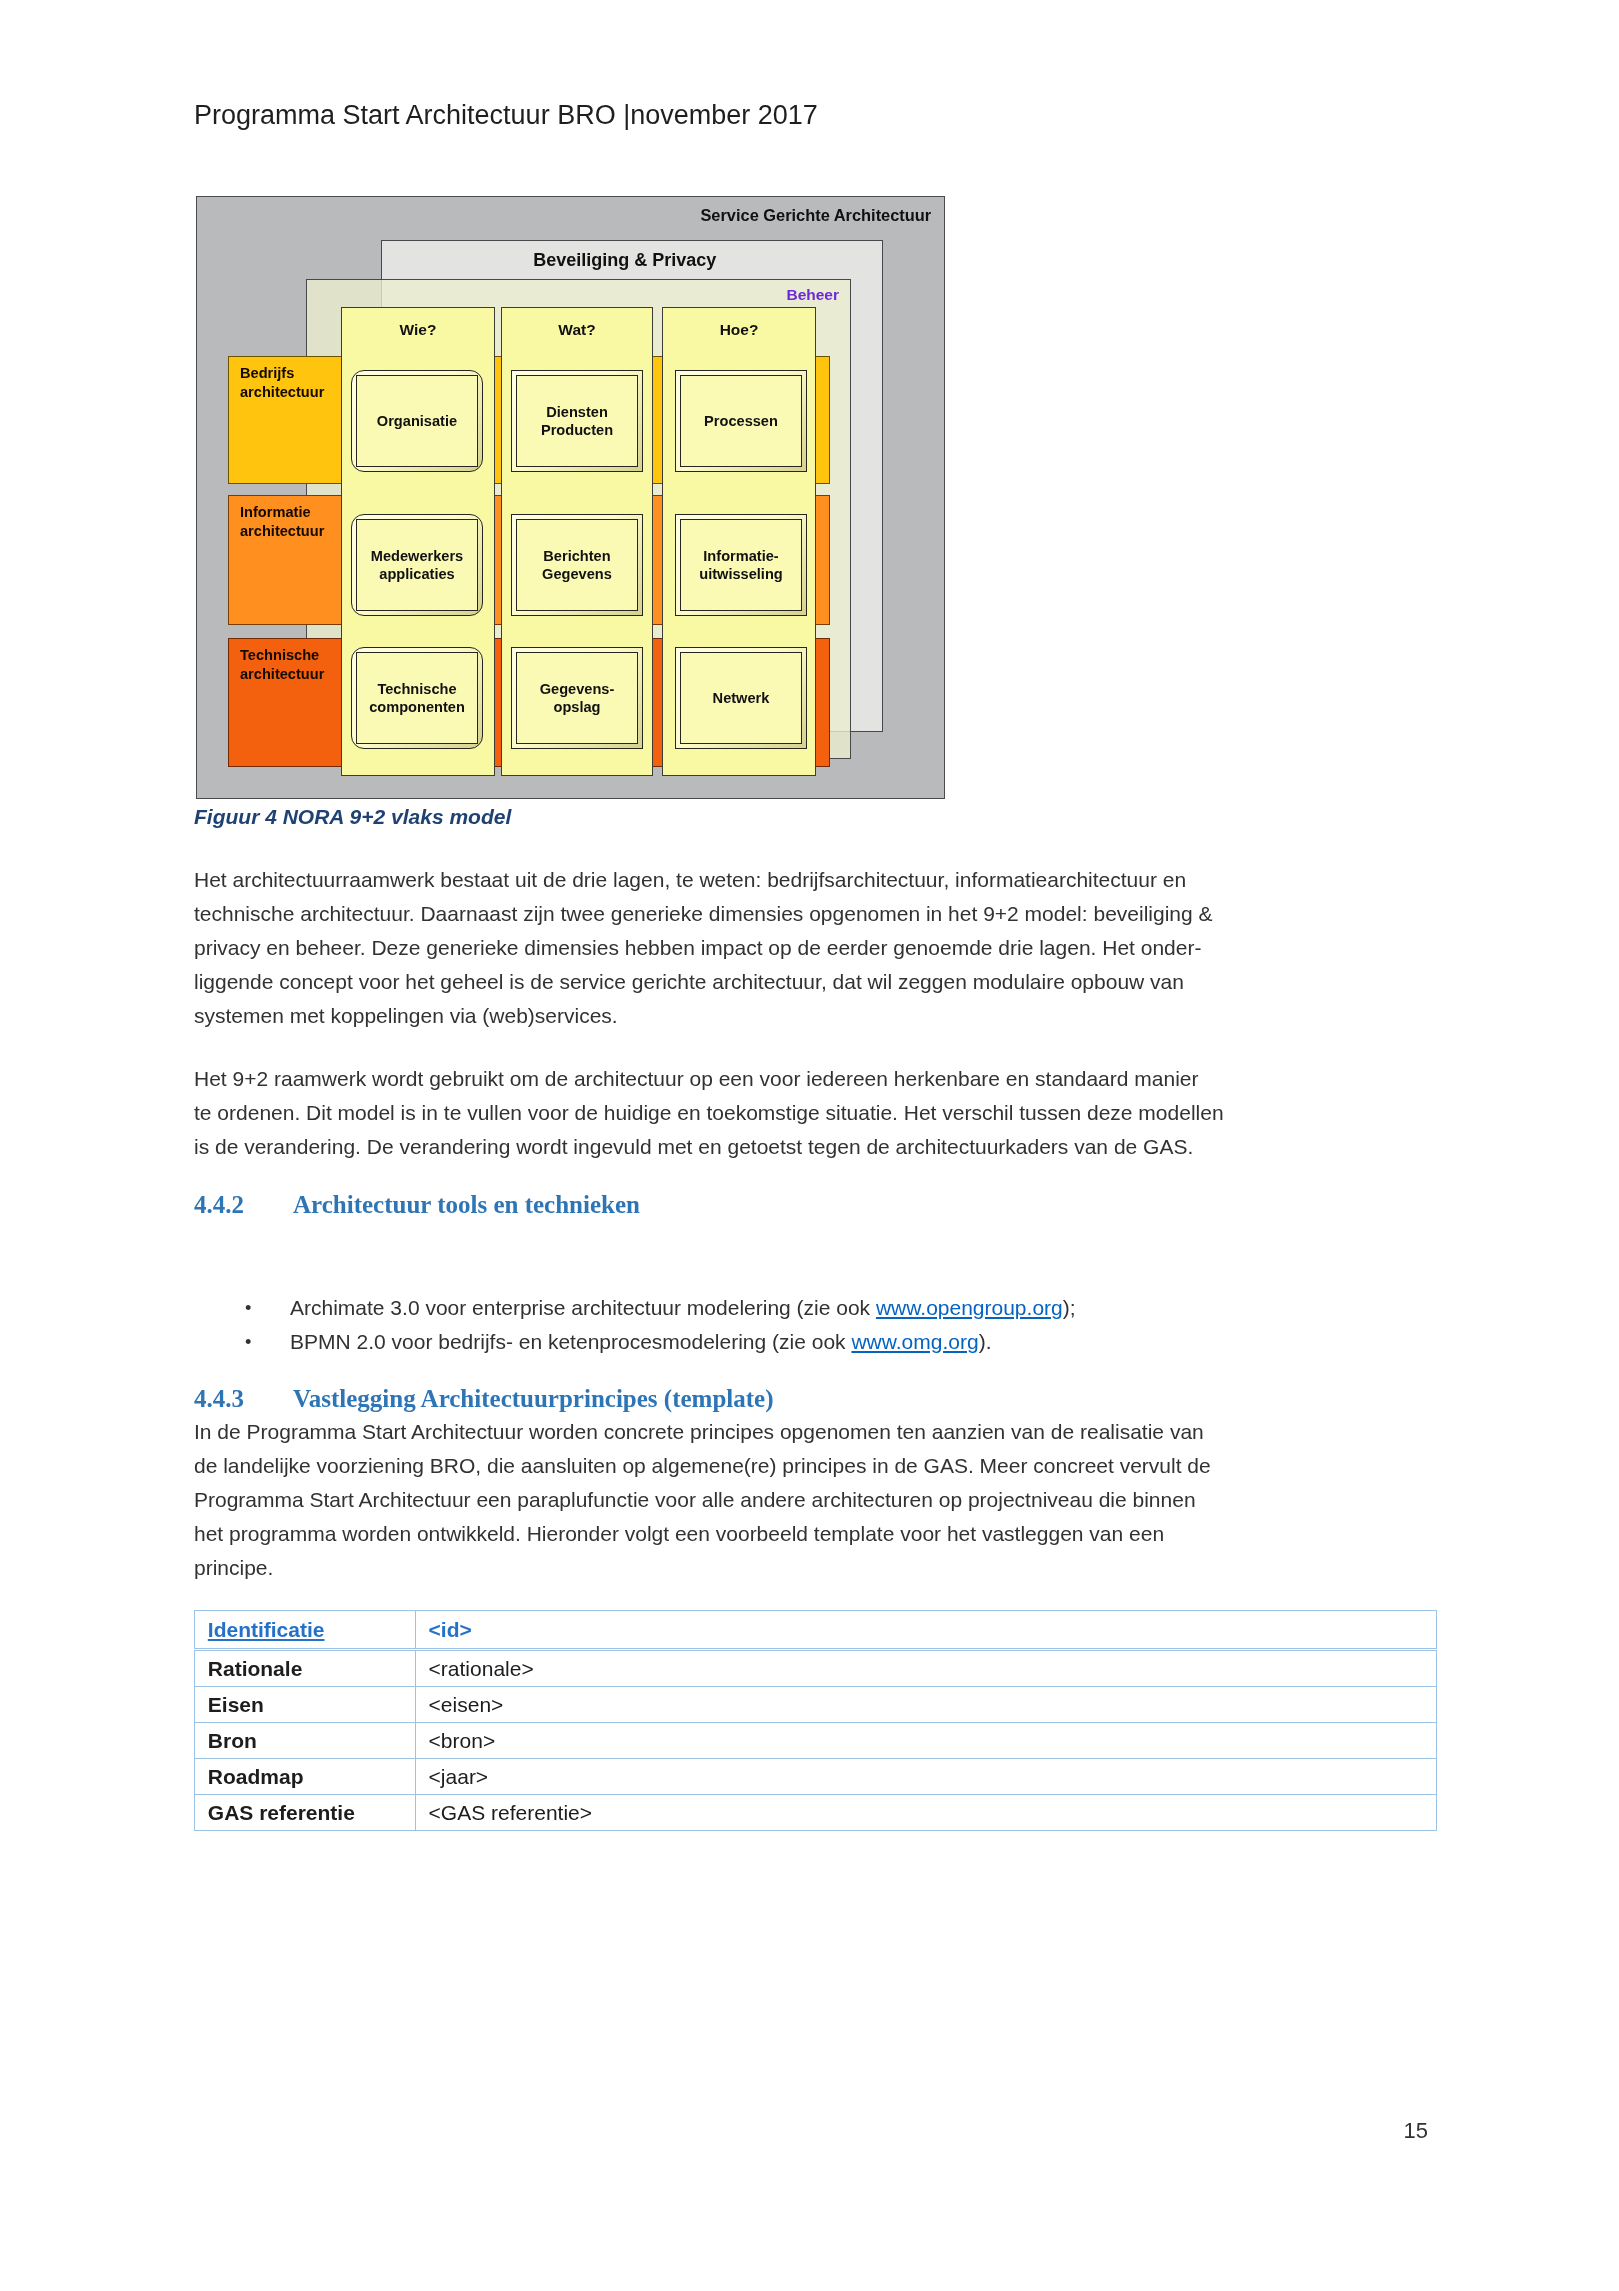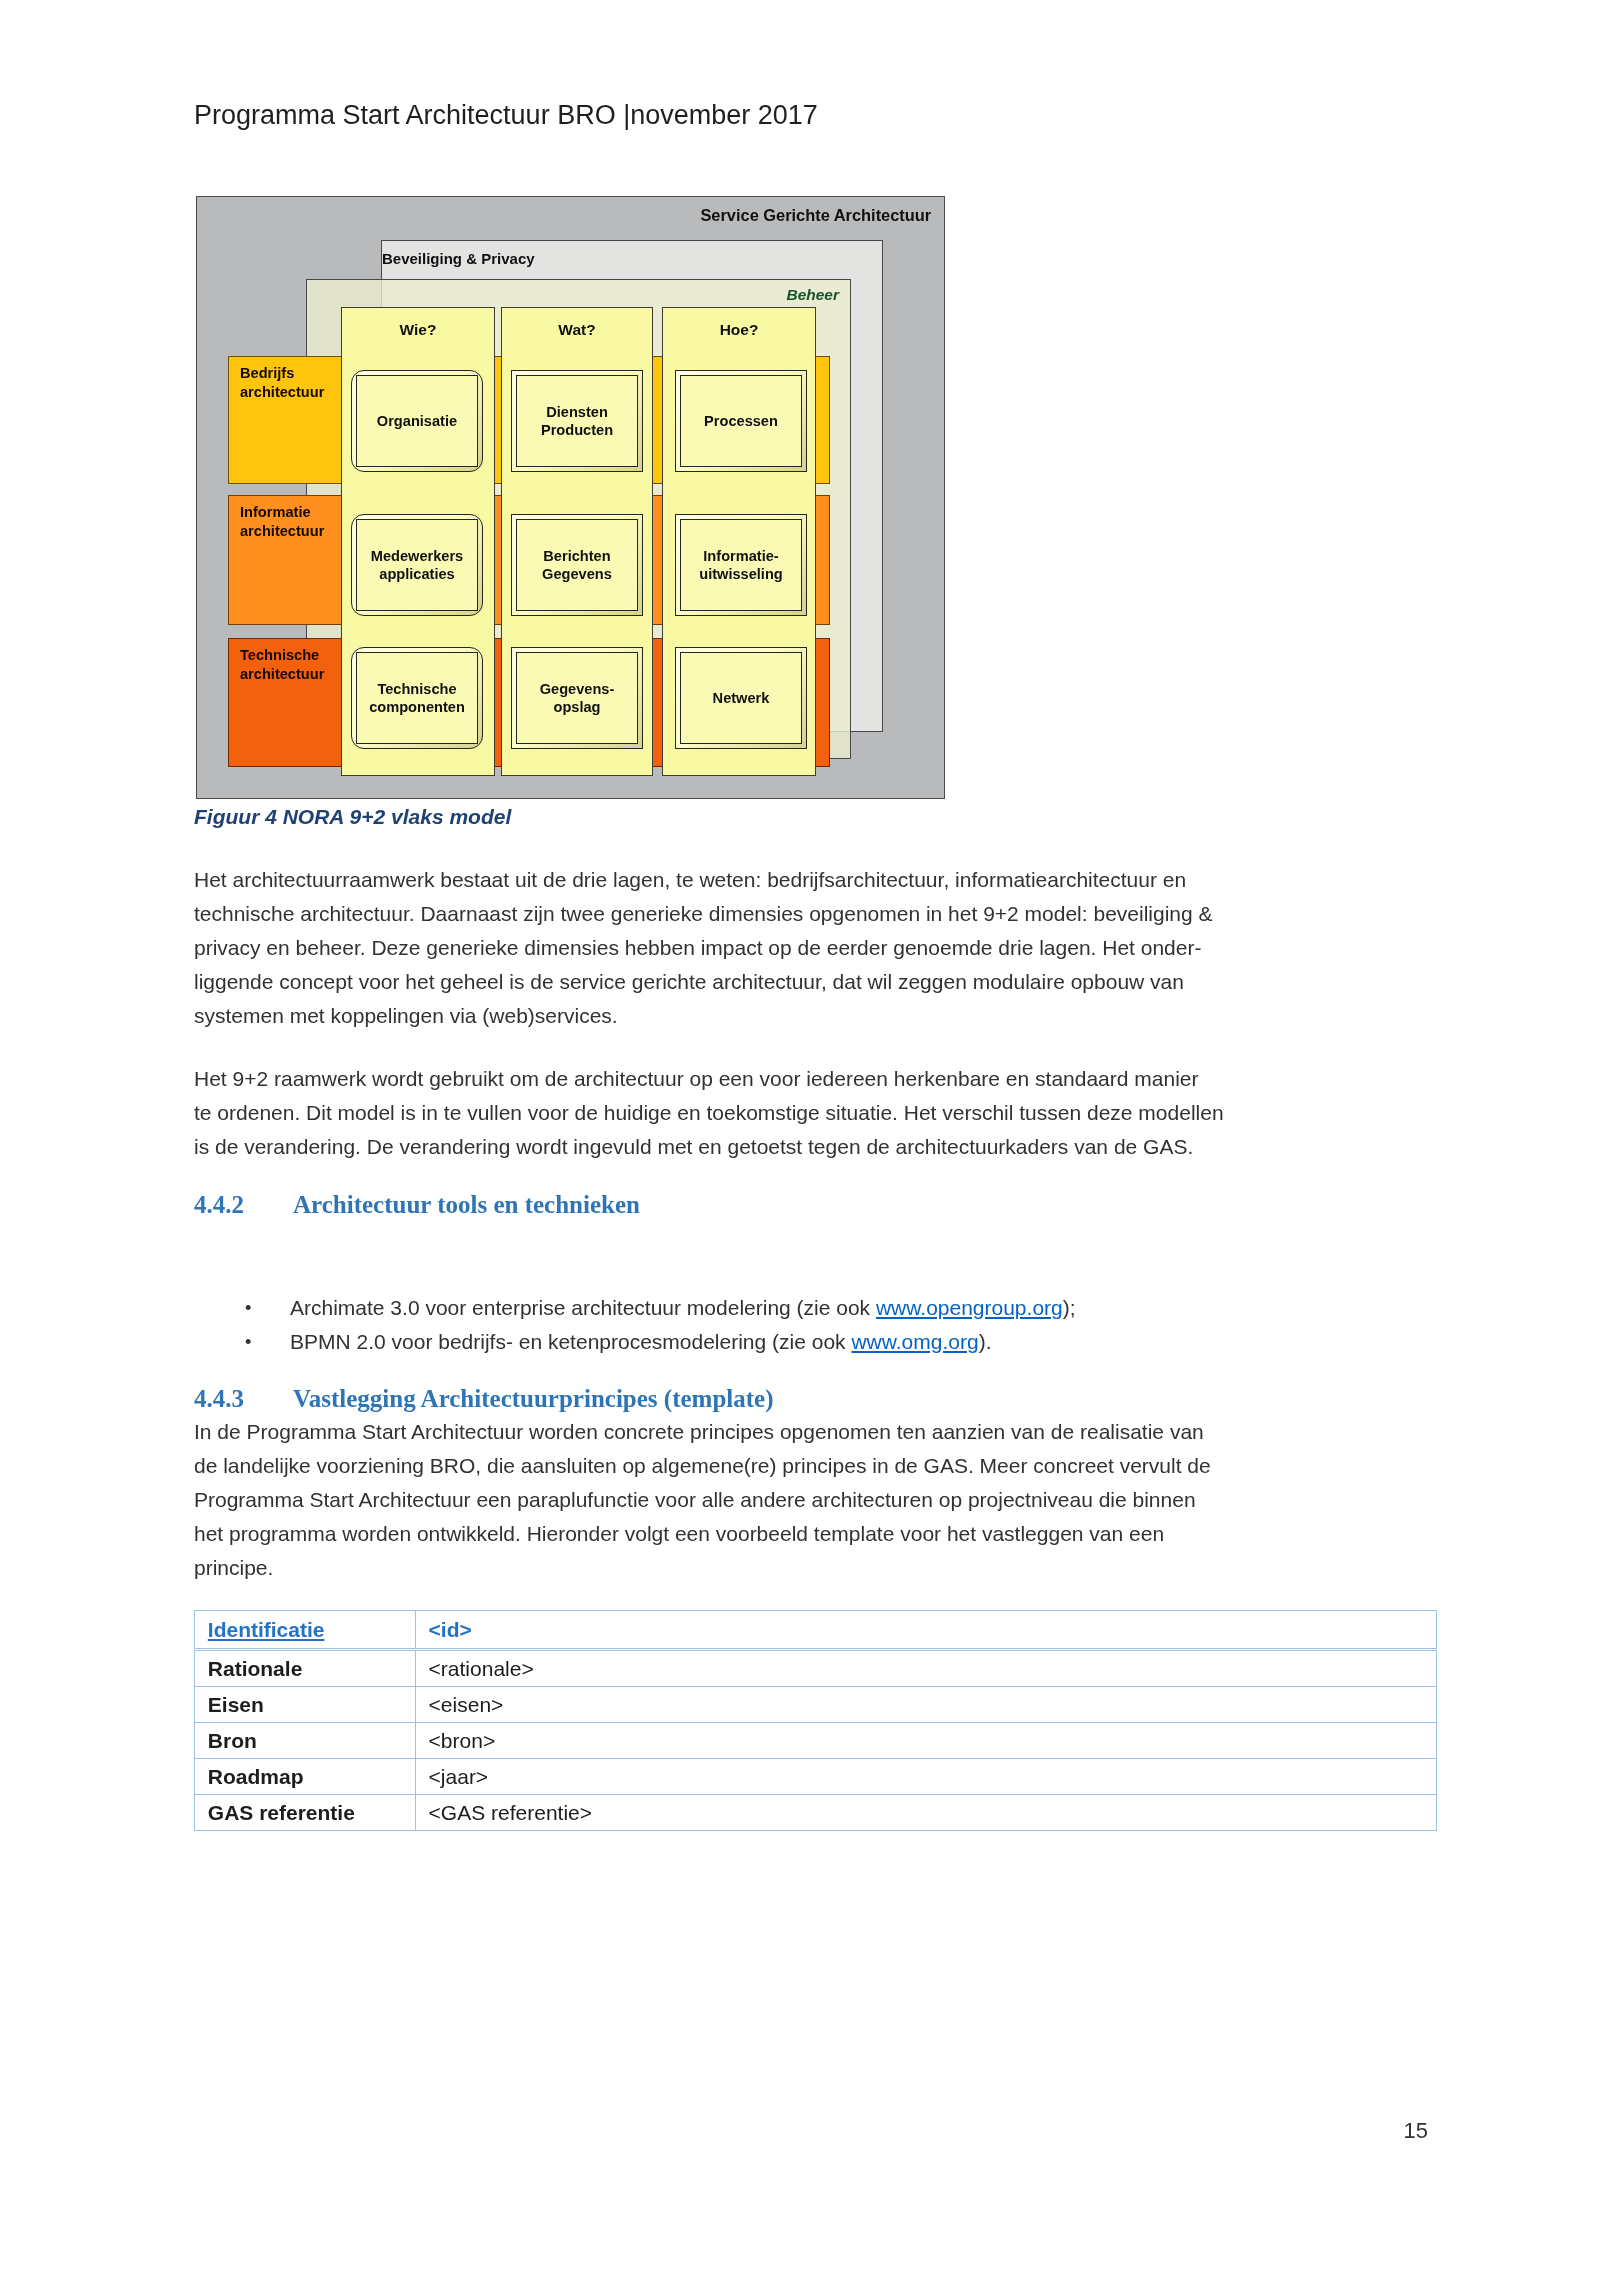--- a/index.html
+++ b/index.html
@@ -17,23 +17,23 @@
   .bullets{left:245px;top:1291px;font-size:21px;line-height:34px;}
   .bullet-item{display:flex;align-items:flex-start;}
   .dot{width:45px;font-size:18.3px;line-height:34px;}
   .doclink{color:#0563c1;text-decoration:underline;cursor:pointer;}
   .pagenum{left:194px;top:2118px;width:1234px;text-align:right;font-size:22px;color:#323232;}
 
   
   .diagram{left:196px;top:196px;width:749px;height:603px;background:#b9babc;border:1.8px solid #4b4b4d;box-sizing:border-box;}
   .svc-label{position:absolute;top:9.1px;right:12.8px;font-weight:bold;font-size:16.4px;color:#111;}
   .bp-box{position:absolute;left:184px;top:43px;width:502px;height:492px;background:#e3e4e1;border:1.8px solid #47484c;box-sizing:border-box;}
-  .bp-label{text-align:left;padding:9.1px 14.6px 0 0;font-weight:bold;font-size:15px;color:#111;}
+  .bp-label{text-align:center;padding:9.1px 14.6px 0 0;font-weight:bold;font-size:18px;color:#111;}
   .beheer-box{position:absolute;left:109px;top:82px;width:545px;height:480px;background:rgba(235,238,206,0.78);border:0.9px solid #47484c;box-sizing:border-box;}
-  .beheer-label{text-align:right;padding:6.4px 11px 0 0;font-weight:bold;font-size:15.5px;color:#14532d;font-style:italic;}
+  .beheer-label{text-align:right;padding:6.4px 11px 0 0;font-weight:bold;font-size:15.5px;color:#6d28d9;}
   .band{position:absolute;left:31px;width:602px;box-sizing:border-box;}
   .band1{top:159px;height:128px;background:#ffc40e;border:0.9px solid #6b5200;}
   .band2{top:298px;height:130px;background:#ff8f1f;border:0.9px solid #7a3d00;}
   .band3{top:441px;height:129px;background:#f4610e;border:0.9px solid #702900;}
   .band-label{padding:7.3px 0 0 11px;font-weight:bold;font-size:14.6px;line-height:19px;white-space:pre-line;color:#140a00;}
   .col{position:absolute;top:110px;height:469px;background:#faf9a3;border:0.9px solid #3c3c34;box-sizing:border-box;}
   .col1{left:144px;width:154px;}
   .col2{left:304px;width:152px;}
   .col3{left:465px;width:154px;}
   .col-head{margin-top:12.8px;text-align:center;font-weight:bold;font-size:15.5px;color:#111;}

